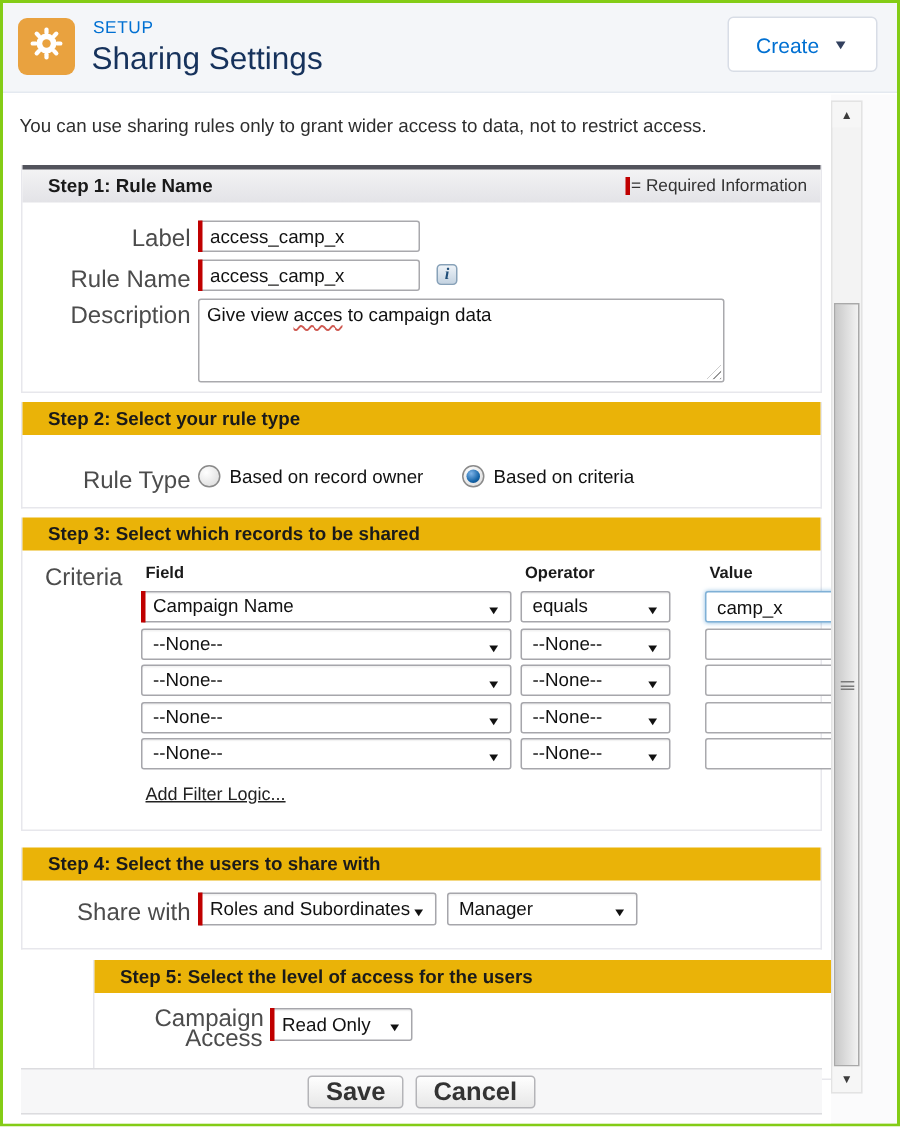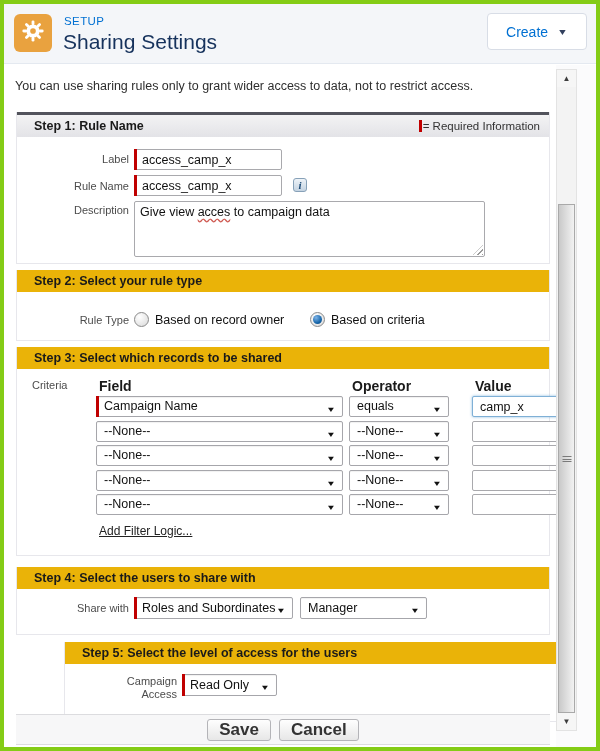--- a/index.html
+++ b/index.html
@@ -1,18 +1,18 @@
 <!DOCTYPE html>
 <html><head>
 <meta charset="utf-8">
 <style>
   * { box-sizing: border-box; margin: 0; padding: 0; }
   html,body { background:#fff; }
   body { font-family: "Liberation Sans", sans-serif; }
-  .frame { position:relative; width:600px; height:751px; border:4px solid #84cc16; background:#fff; overflow:hidden;padding-left:36px; }
+  .frame { position:relative; width:600px; height:751px; border:2px solid #84cc16; background:#fff; overflow:hidden;padding-left:36px; }
 
   
   .app-header { position:absolute; left:0; top:0; width:596px; height:60px; background:#f4f6f9; border-bottom:1px solid #e4e9f0; }
   .setup-tile { position:absolute; left:10px; top:10px; width:38px; height:38px; border-radius:6px; background:#e9a23f; display:flex; align-items:center; justify-content:center; }
   .eyebrow { position:absolute; left:60px; top:11px; font-size:11.5px; color:#0070d2; letter-spacing:.4px; }
   .page-title { position:absolute; left:59px; top:26px; font-size:21px; font-weight:400; color:#16325c; }
   .create-btn { position:absolute; left:483px; top:9px; width:100px; height:37px; background:#fff; border:1px solid #d8dde6; border-radius:4px; display:flex; align-items:center; justify-content:center; gap:9px; cursor:pointer; }
   .create-btn .lbl { font-size:14px; color:#0070d2; }
   .create-btn .caret { font-size:11px; color:#32405e; transform:scaleY(.8); }
 
@@ -21,41 +21,41 @@
   .scroll-area { position:absolute; left:0; top:0; width:552px; height:686px; background:#fff; overflow:hidden; }
   .intro { position:absolute; left:11px; top:14px; width:530px; font-size:12.5px; color:#2e2e2e; }
 
   
   .sect { position:absolute; left:12px; width:534px; background:#fff; border:1px solid #e7e7ec; border-top:none; }
   .sect-h { height:22px; background:#eab308; font-size:12.5px; font-weight:bold; color:#1a1a1a; line-height:22px; padding-left:17px; }
   .sect1 .sect-h { background:linear-gradient(#f3f3f4,#e3e3e7); border-top:3px solid #52535c; height:25px; line-height:23px; display:flex; justify-content:space-between; padding-right:9px; }
   .legend { display:flex; align-items:center; gap:1px; font-weight:normal; font-size:11.5px; color:#333; }
   .legend .req-sq { width:3px; height:12px; background:#c00000; }
 
-  .form-label { position:absolute; font-size:11px; color:#4c4c4c; text-align:right; }
+  .form-label { position:absolute; font-size:16px; color:#4c4c4c; text-align:right; }
   .req { position:absolute; width:3px; background:#c00000; z-index:3; }
 
   .inp { position:absolute; height:21px; border:1px solid #a9a9ad; border-radius:2px; background:#fff; font-family:"Liberation Sans",sans-serif; font-size:12.5px; color:#111; padding:0 4px 0 7px; }
   .inp.focus { border-color:#7fb0d6; box-shadow:0 0 3px rgba(110,170,215,.8); }
 
   .sel { position:absolute; height:21px; background:#fff; border:1px solid #a6a6ab; border-radius:2px; font-size:12.5px; color:#111; line-height:19px; padding-left:7px; cursor:pointer; box-shadow:inset 0 1px 1px rgba(0,0,0,.06); }
   .sel .caret { position:absolute; right:6px; top:3px; font-size:10px; color:#111; transform:scaleY(.75); }
   .sel.tall { height:22px; line-height:20px; }
 
   .ta { position:absolute; left:130px; top:136px; width:350px; height:55px; border:1px solid #a9a9ad; border-radius:2px; background:#fff; font-size:12.5px; color:#111; padding:3px 5px; overflow:hidden; }
   .squiggle { text-decoration:underline; text-decoration-style:wavy; text-decoration-color:#cf5a52; text-underline-offset:2px; }
   .grip { position:absolute; right:1px; bottom:1px; width:10px; height:10px; background:repeating-linear-gradient(315deg,#9a9a9a 0 1px,transparent 1px 3.4px); clip-path:polygon(100% 0,100% 100%,0 100%); }
 
   .info-icon { position:absolute; left:288px; top:66px; width:14px; height:14px; border:1px solid #87a1b8; border-radius:3px; background:linear-gradient(#eef3f8,#c4d3e1); color:#1f4d78; font:italic bold 11px/12px "Liberation Serif",serif; text-align:center; cursor:pointer; }
 
   .radio { position:absolute; width:15px; height:15px; border-radius:50%; border:1px solid #8a8a8a; background:radial-gradient(circle at 35% 30%,#ffffff,#d9d9d9); cursor:pointer; }
   .radio.selected::after { content:""; position:absolute; inset:2px; border-radius:50%; background:radial-gradient(circle at 35% 30%,#7fb4e8,#1464a8 62%,#0b3f74); }
   .radio-lbl { position:absolute; font-size:12.5px; color:#111; cursor:pointer; }
 
-  .col-h { position:absolute; font-size:14px; font-weight:bold; color:#1a1a1a; }
+  .col-h { position:absolute; font-size:11px; font-weight:bold; color:#1a1a1a; }
   .link { position:absolute; font-size:12px; color:#222; text-decoration:underline; cursor:pointer; }
 
   .footer-bar { position:absolute; left:12px; top:649px; width:534px; height:31px; background:#f7f7f8; border-top:1px solid #dcdcdf; border-bottom:1px solid #dcdcdf; display:flex; align-items:center; justify-content:center; gap:8px; }
   .btn { height:22px; padding:0 11px; background:linear-gradient(#fefefe,#e7e7e7); border:1px solid #b4b4b8; border-radius:3px; font-family:"Liberation Sans",sans-serif; font-size:17px; font-weight:bold; color:#333; cursor:pointer; }
 
   
   .sb { position:absolute; left:552px; top:4px; width:21px; height:662px; background:#f3f3f3; border:1px solid #e3e3e3; }
   .sb-btn { position:absolute; left:0; width:19px; height:17px; background:#f6f6f6; font-size:8px; color:#3c3c3c; text-align:center; line-height:17px; cursor:pointer; }
   .sb-btn.up { top:0; }
   .sb-btn.down { bottom:0; }

